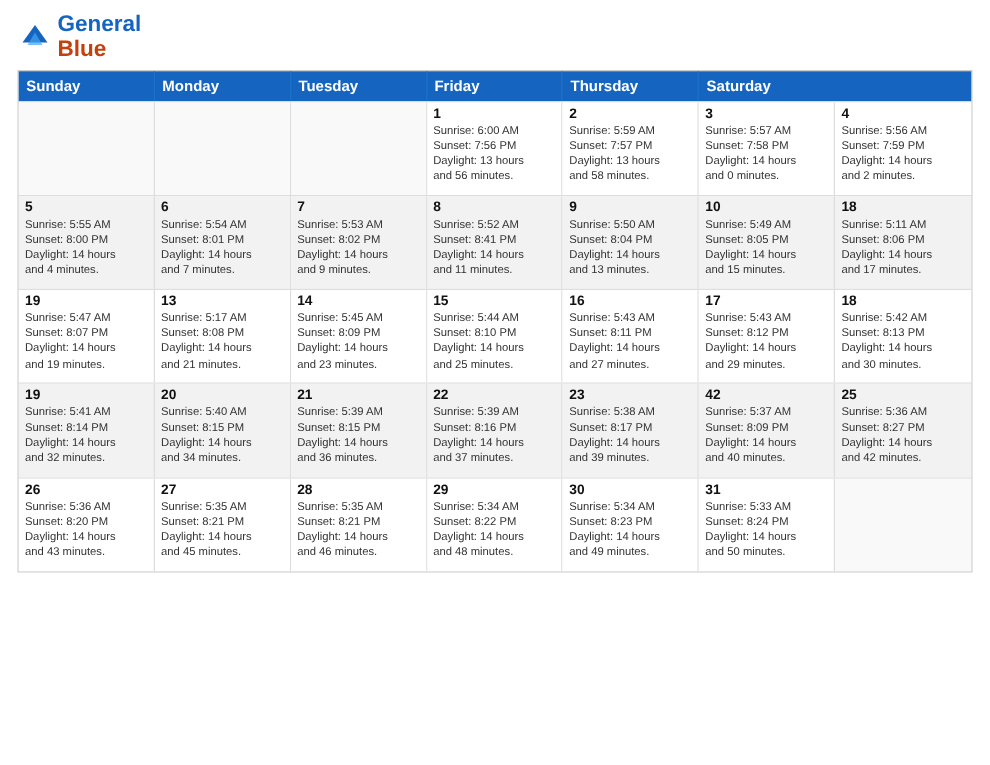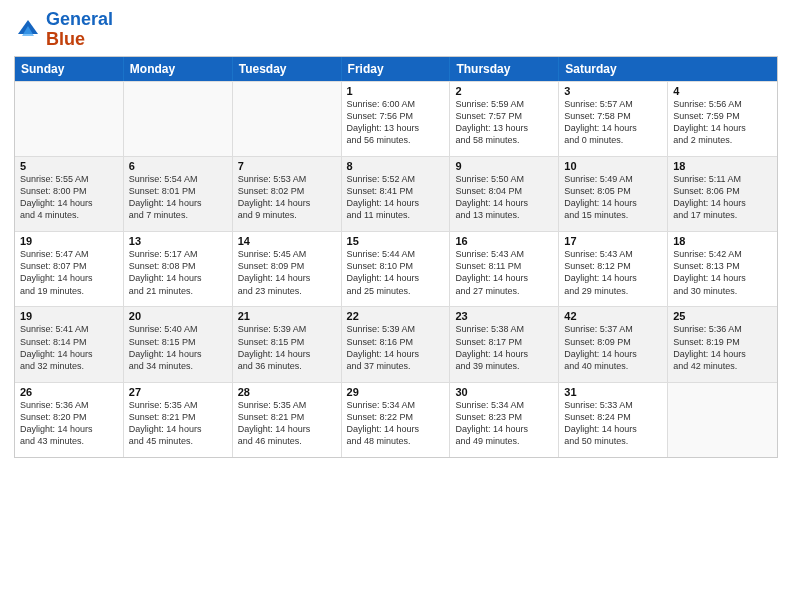--- a/index.html
+++ b/index.html
@@ -318,21 +318,21 @@
           <div class="cal-cell shaded">
             <span class="day-num">42</span>
             <span class="cell-line">Sunrise: 5:37 AM</span>
             <span class="cell-line">Sunset: 8:09 PM</span>
             <span class="cell-line">Daylight: 14 hours</span>
             <span class="cell-line">and 40 minutes.</span>
           </div>
           <div class="cal-cell shaded">
             <span class="day-num">25</span>
             <span class="cell-line">Sunrise: 5:36 AM</span>
-            <span class="cell-line">Sunset: 8:19 PM</span>
+            <span class="cell-line">Sunset: 8:27 PM</span>
             <span class="cell-line">Daylight: 14 hours</span>
             <span class="cell-line">and 42 minutes.</span>
           </div>
         </div>
         <div class="cal-week">
           <div class="cal-cell">
             <span class="day-num">26</span>
             <span class="cell-line">Sunrise: 5:36 AM</span>
             <span class="cell-line">Sunset: 8:20 PM</span>
             <span class="cell-line">Daylight: 14 hours</span>

